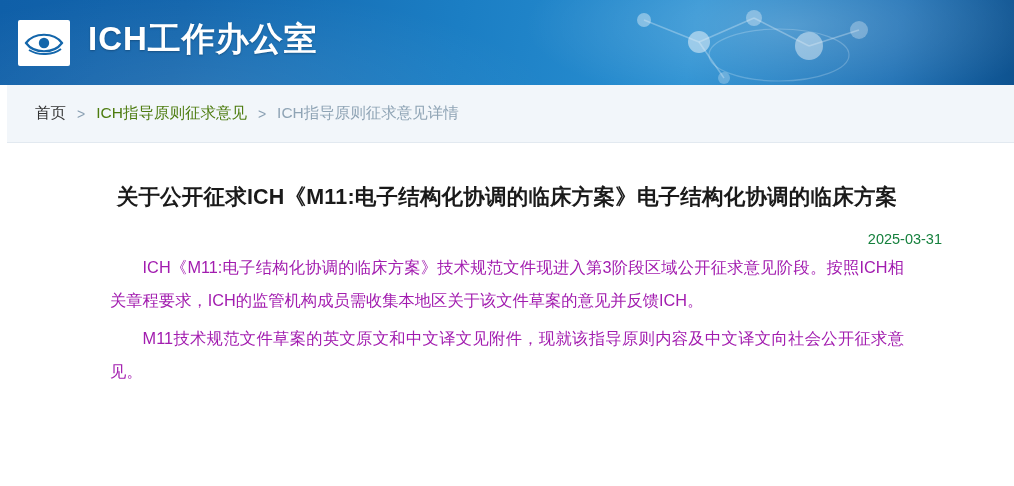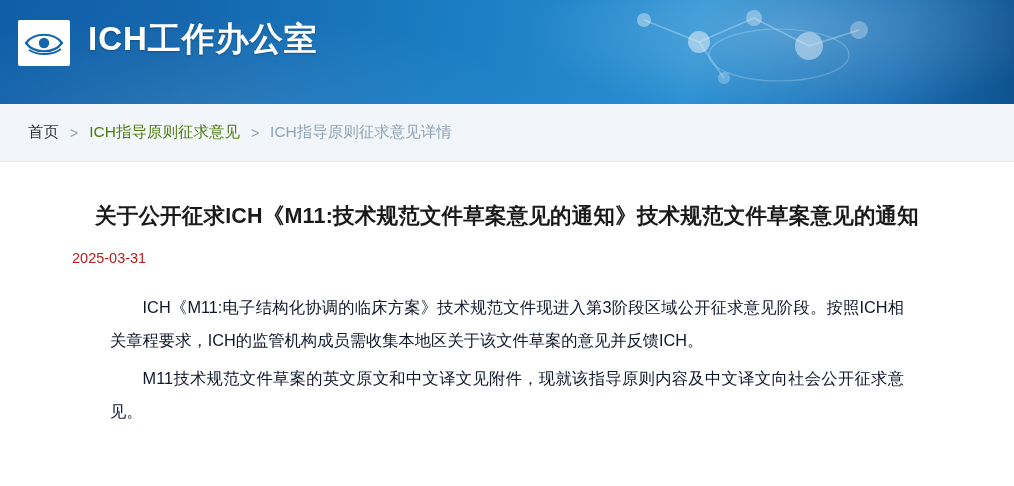--- a/index.html
+++ b/index.html
@@ -11,21 +11,21 @@
     height: 486px;
     overflow: hidden;
     background: #ffffff;
     font-family: "Liberation Sans", sans-serif;
     color: #333;
   }
 
   
   .header {
     position: relative;
-    height: 104px;
+    height: 85px;
     background: linear-gradient(100deg, #0f5fa8 0%, #1466ad 18%, #1b7ec4 45%, #2a90d2 68%, #1c6fb4 88%, #0e528f 100%);
     overflow: hidden;
   }
   .header .sheen {
     position: absolute;
     left: 0; top: 0; right: 0; bottom: 0;
     background:
       radial-gradient(ellipse 380px 120px at 78% 30%, rgba(255,255,255,0.22), rgba(255,255,255,0) 70%),
       radial-gradient(ellipse 500px 160px at 20% 120%, rgba(255,255,255,0.10), rgba(255,255,255,0) 70%);
     pointer-events: none;
@@ -65,20 +65,21 @@
 
   
   .breadcrumb-wrap {
     height: 58px;
     background: #f2f6fa;
     border-bottom: 1px solid #e2e9f0;
     display: flex;
     align-items: center;
     padding: 8px 28px;
     box-sizing: border-box;
+    margin-left: 7px;
   }
   .breadcrumb {
     font-size: 15.5px;
     color: #444;
     display: flex;
     align-items: center;
     gap: 11px;
   }
   .crumb-home { color: #333; }
   .crumb-link { color: #4d7c0f; cursor: pointer; }
@@ -95,30 +96,30 @@
     padding: 38px 10px 0 10px;
     font-size: 21.5px;
     font-weight: bold;
     color: #1a1a1a;
     text-align: center;
     line-height: 1.5;
     letter-spacing: 0.2px;
   }
   .article-date {
     margin-top: 18px;
-    text-align: left;
+    text-align: right;
     font-size: 14.5px;
-    color: #b91c1c;
+    color: #15803d;
   }
   .article-content {
-    margin-top: 25px;
+    margin-top: 4px;
     padding: 0 38px;
     font-size: 16.3px;
     line-height: 2.0;
-    color: #0f172a;
+    color: #a21caf;
     text-align: justify;
   }
   .article-content p {
     margin: 0 0 6px 0;
     text-indent: 2em;
   }
 </style>
 </head>
 <body>
 
@@ -157,20 +158,20 @@
   <div class="breadcrumb">
     <span class="crumb-home">首页</span>
     <span class="crumb-sep">&gt;</span>
     <span class="crumb-link">ICH指导原则征求意见</span>
     <span class="crumb-sep">&gt;</span>
     <span class="crumb-current">ICH指导原则征求意见详情</span>
   </div>
 </div>
 
 <div class="page-body">
-  <h1 class="article-title">关于公开征求ICH《M11:技术规范文件草案意见的通知》技术规范文件草案意见的通知</h1>
+  <h1 class="article-title">关于公开征求ICH《M11:电子结构化协调的临床方案》电子结构化协调的临床方案</h1>
   <div class="article-date">2025-03-31</div>
 
   <div class="article-content">
     <p>ICH《M11:电子结构化协调的临床方案》技术规范文件现进入第3阶段区域公开征求意见阶段。按照ICH相关章程要求，ICH的监管机构成员需收集本地区关于该文件草案的意见并反馈ICH。</p>
     <p>M11技术规范文件草案的英文原文和中文译文见附件，现就该指导原则内容及中文译文向社会公开征求意见。</p>
   </div>
 </div>
 
 </body></html>

